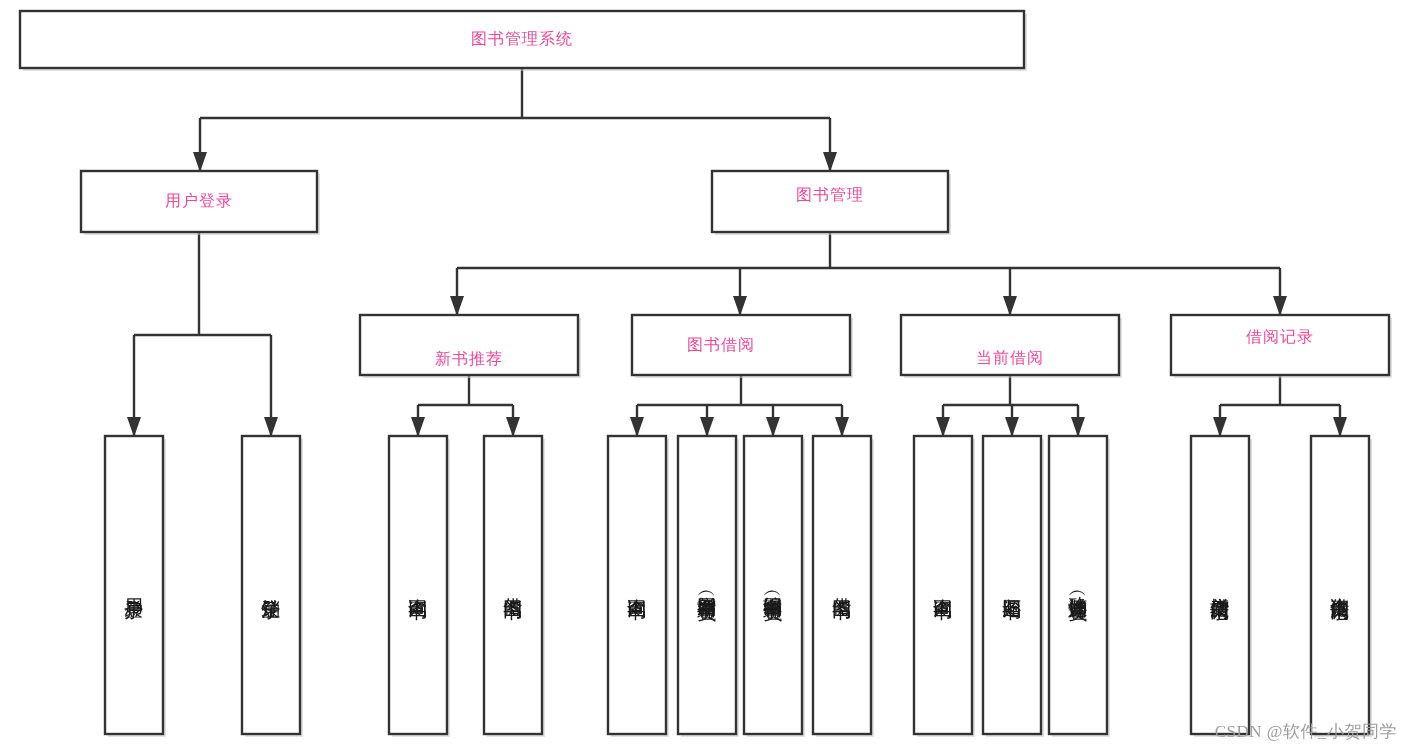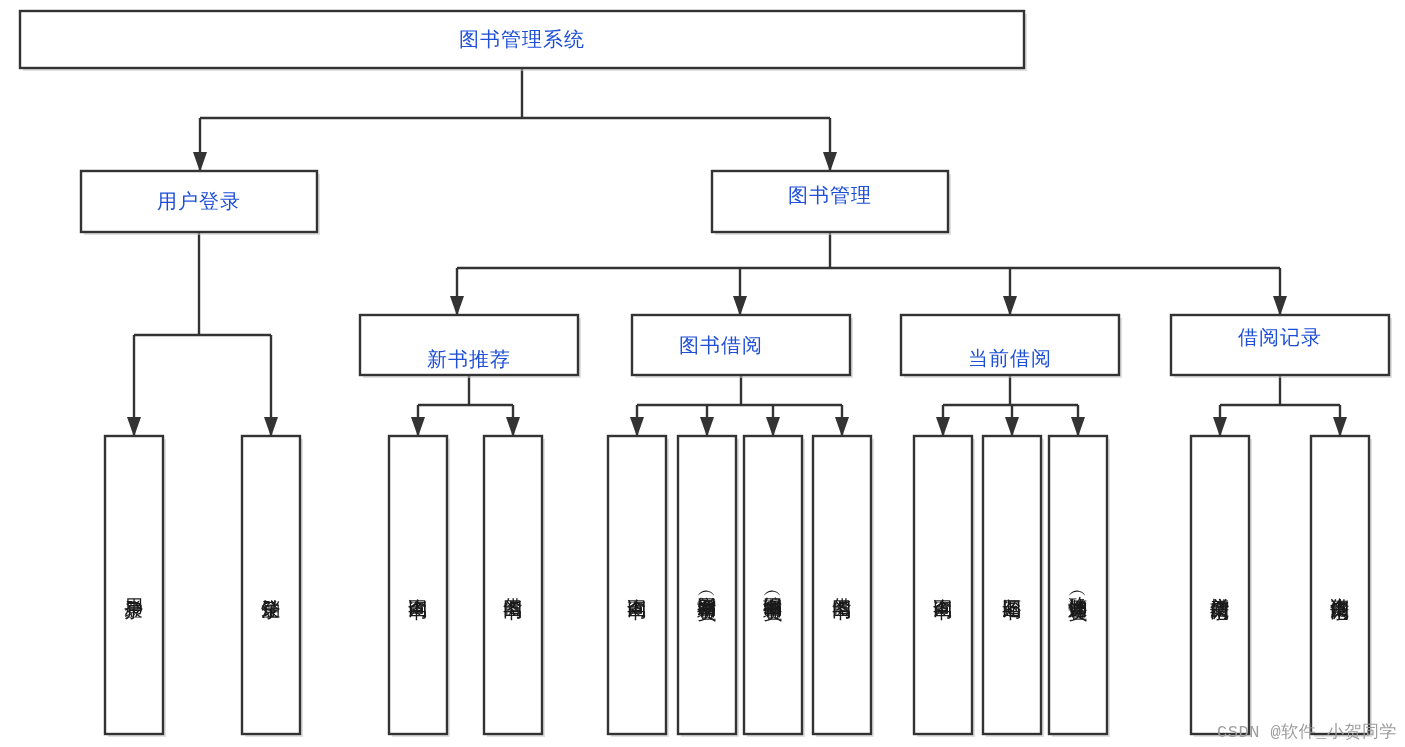--- a/index.html
+++ b/index.html
@@ -22,26 +22,26 @@
     font-family:"DejaVu Sans","Liberation Sans",sans-serif;
     font-size:19px;line-height:1.02;color:#1a1a1a;
     letter-spacing:1px;
     display:flex;align-items:center;justify-content:center;
     white-space:nowrap;
     pointer-events:none;
   }
   .box-label-wrap{
     position:absolute;display:flex;align-items:center;justify-content:center;
     font-family:Liberation Mono, monospace;
-    font-size:20px;color:#1d4ed8;letter-spacing:1px;white-space:nowrap;
+    font-size:16px;color:#ec4899;letter-spacing:1px;white-space:nowrap;
     pointer-events:none;
   }
   #watermark{
     position:absolute;right:8px;bottom:4px;
-    font-family:Liberation Mono, monospace;
+    font-family:Liberation Serif, serif;
     font-size:17px;color:#9d9d9d;letter-spacing:.5px;white-space:nowrap;
   }
 </style>
 </head>
 <body>
 
 <div id="diagram-root">
 
   <svg id="flow-svg" viewBox="0 0 1405 747">
     <g id="links-layer">

